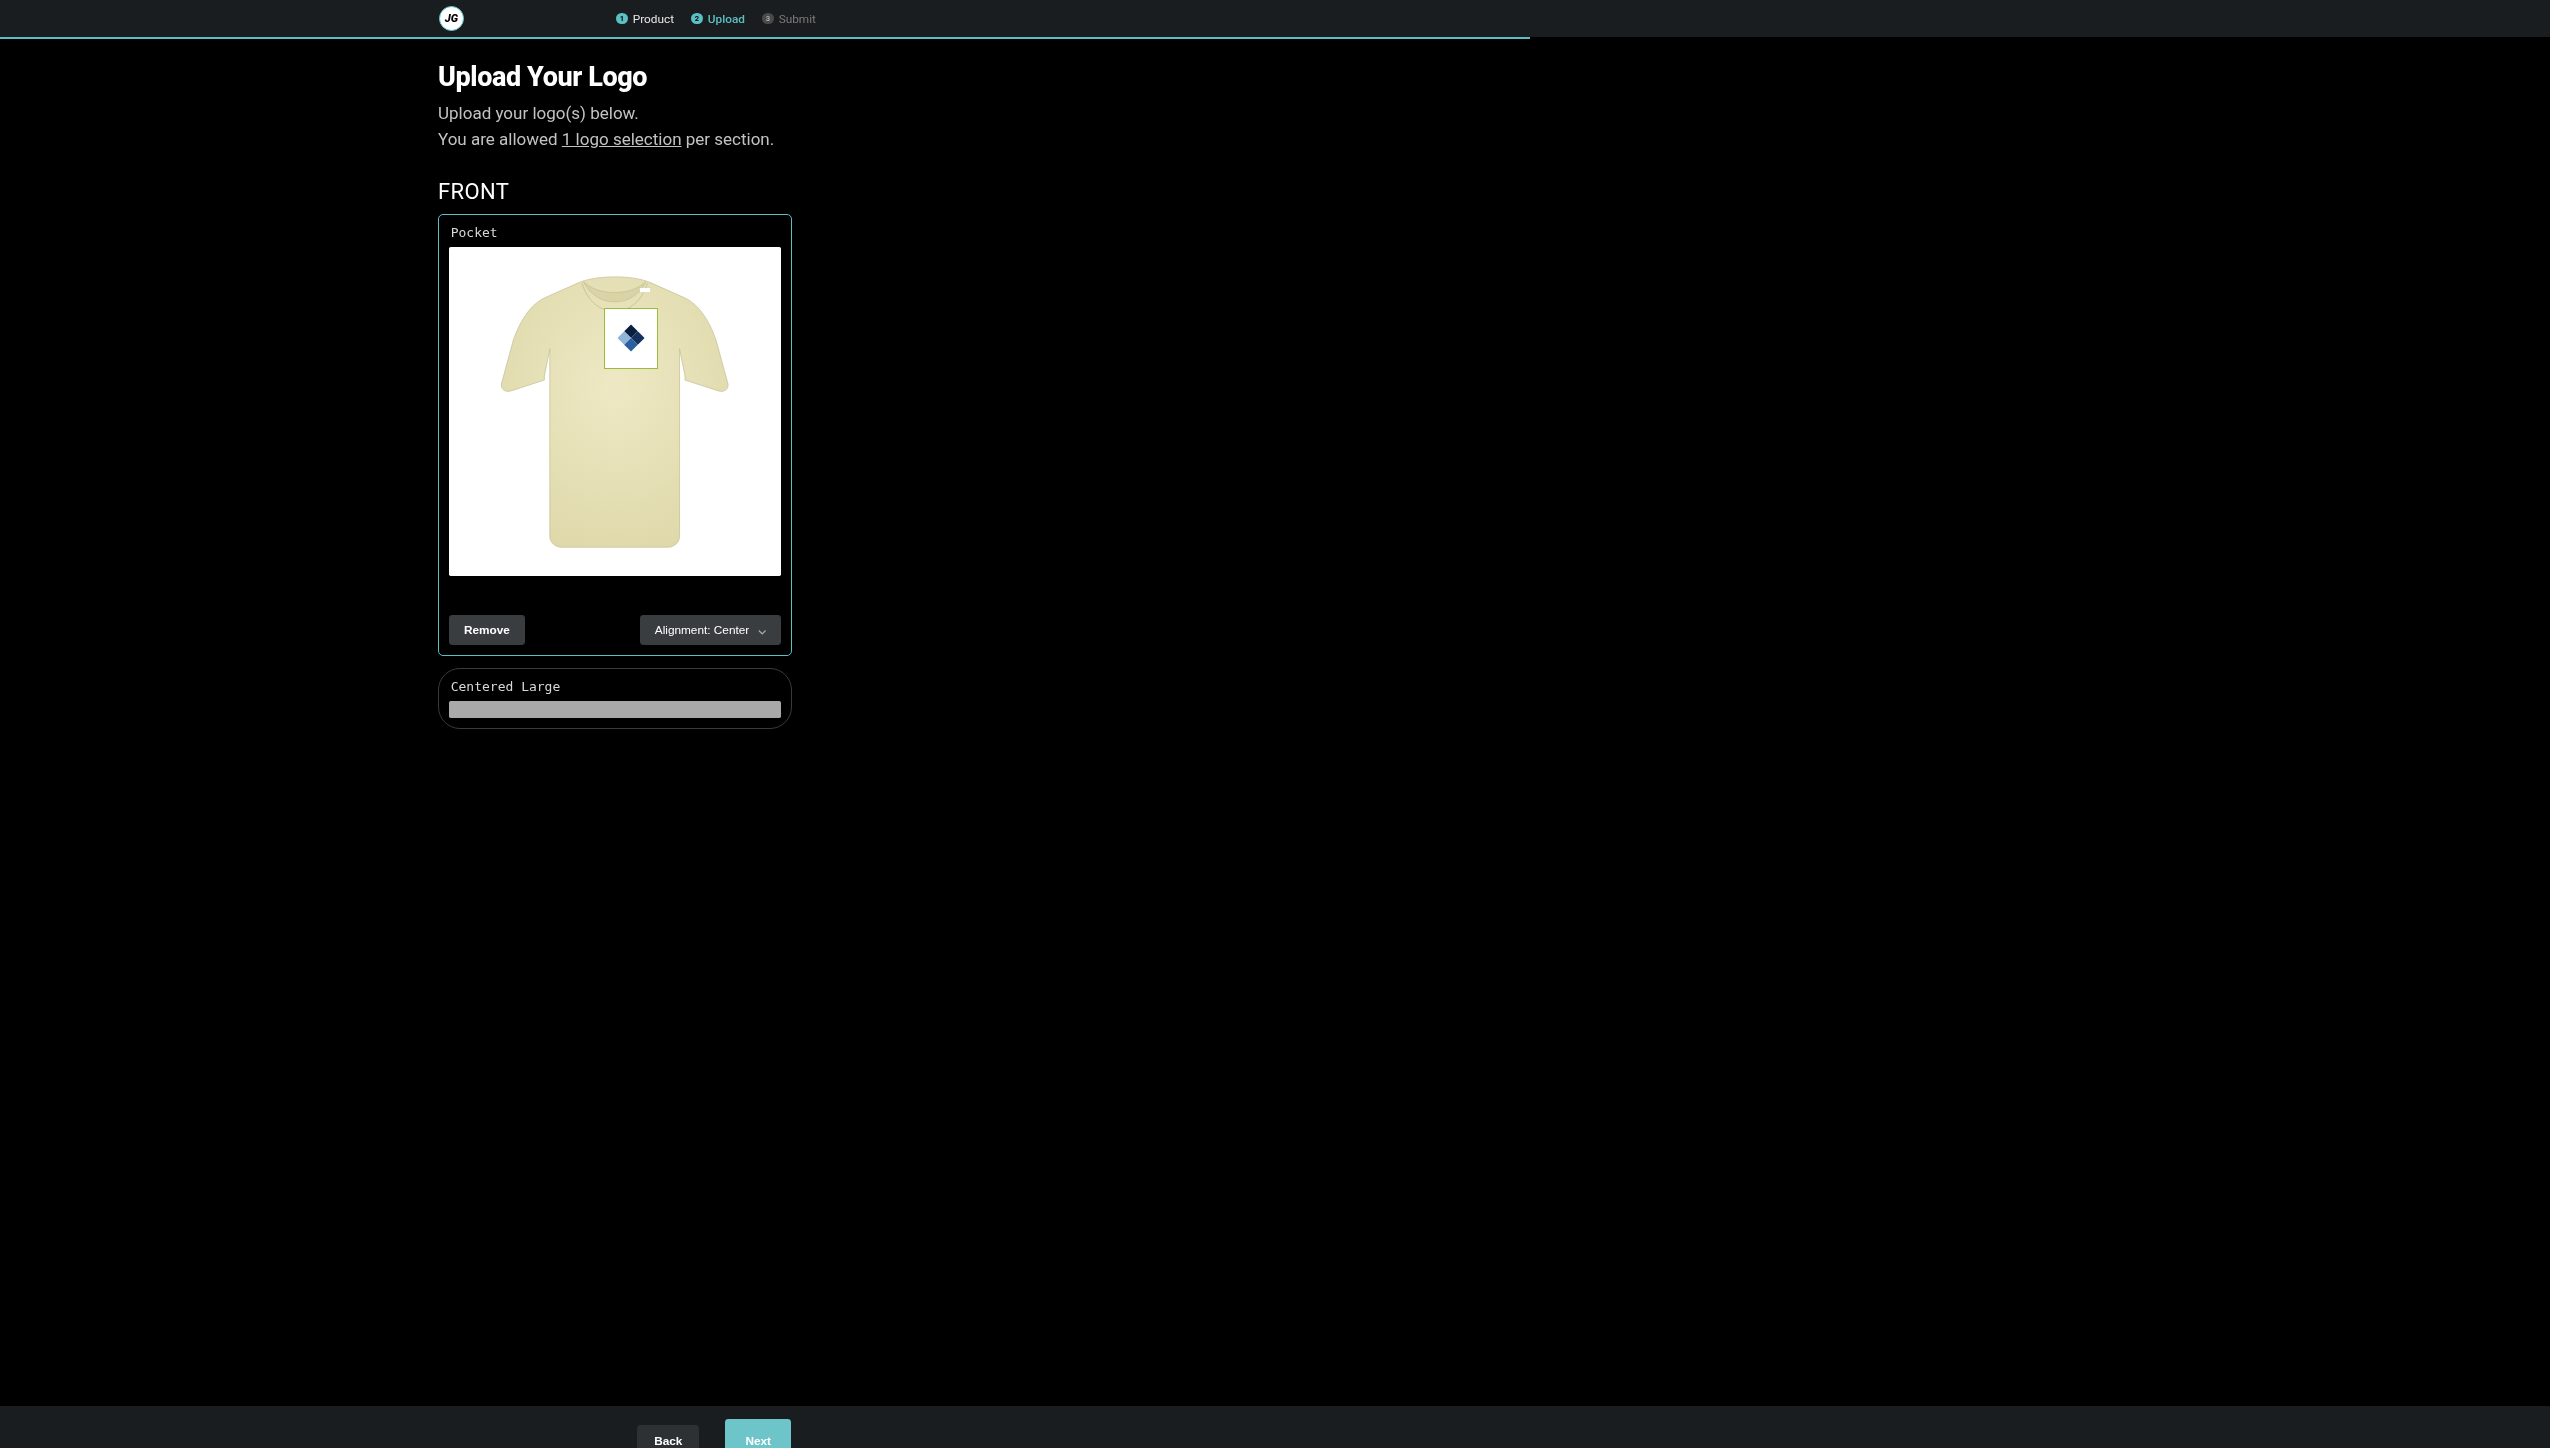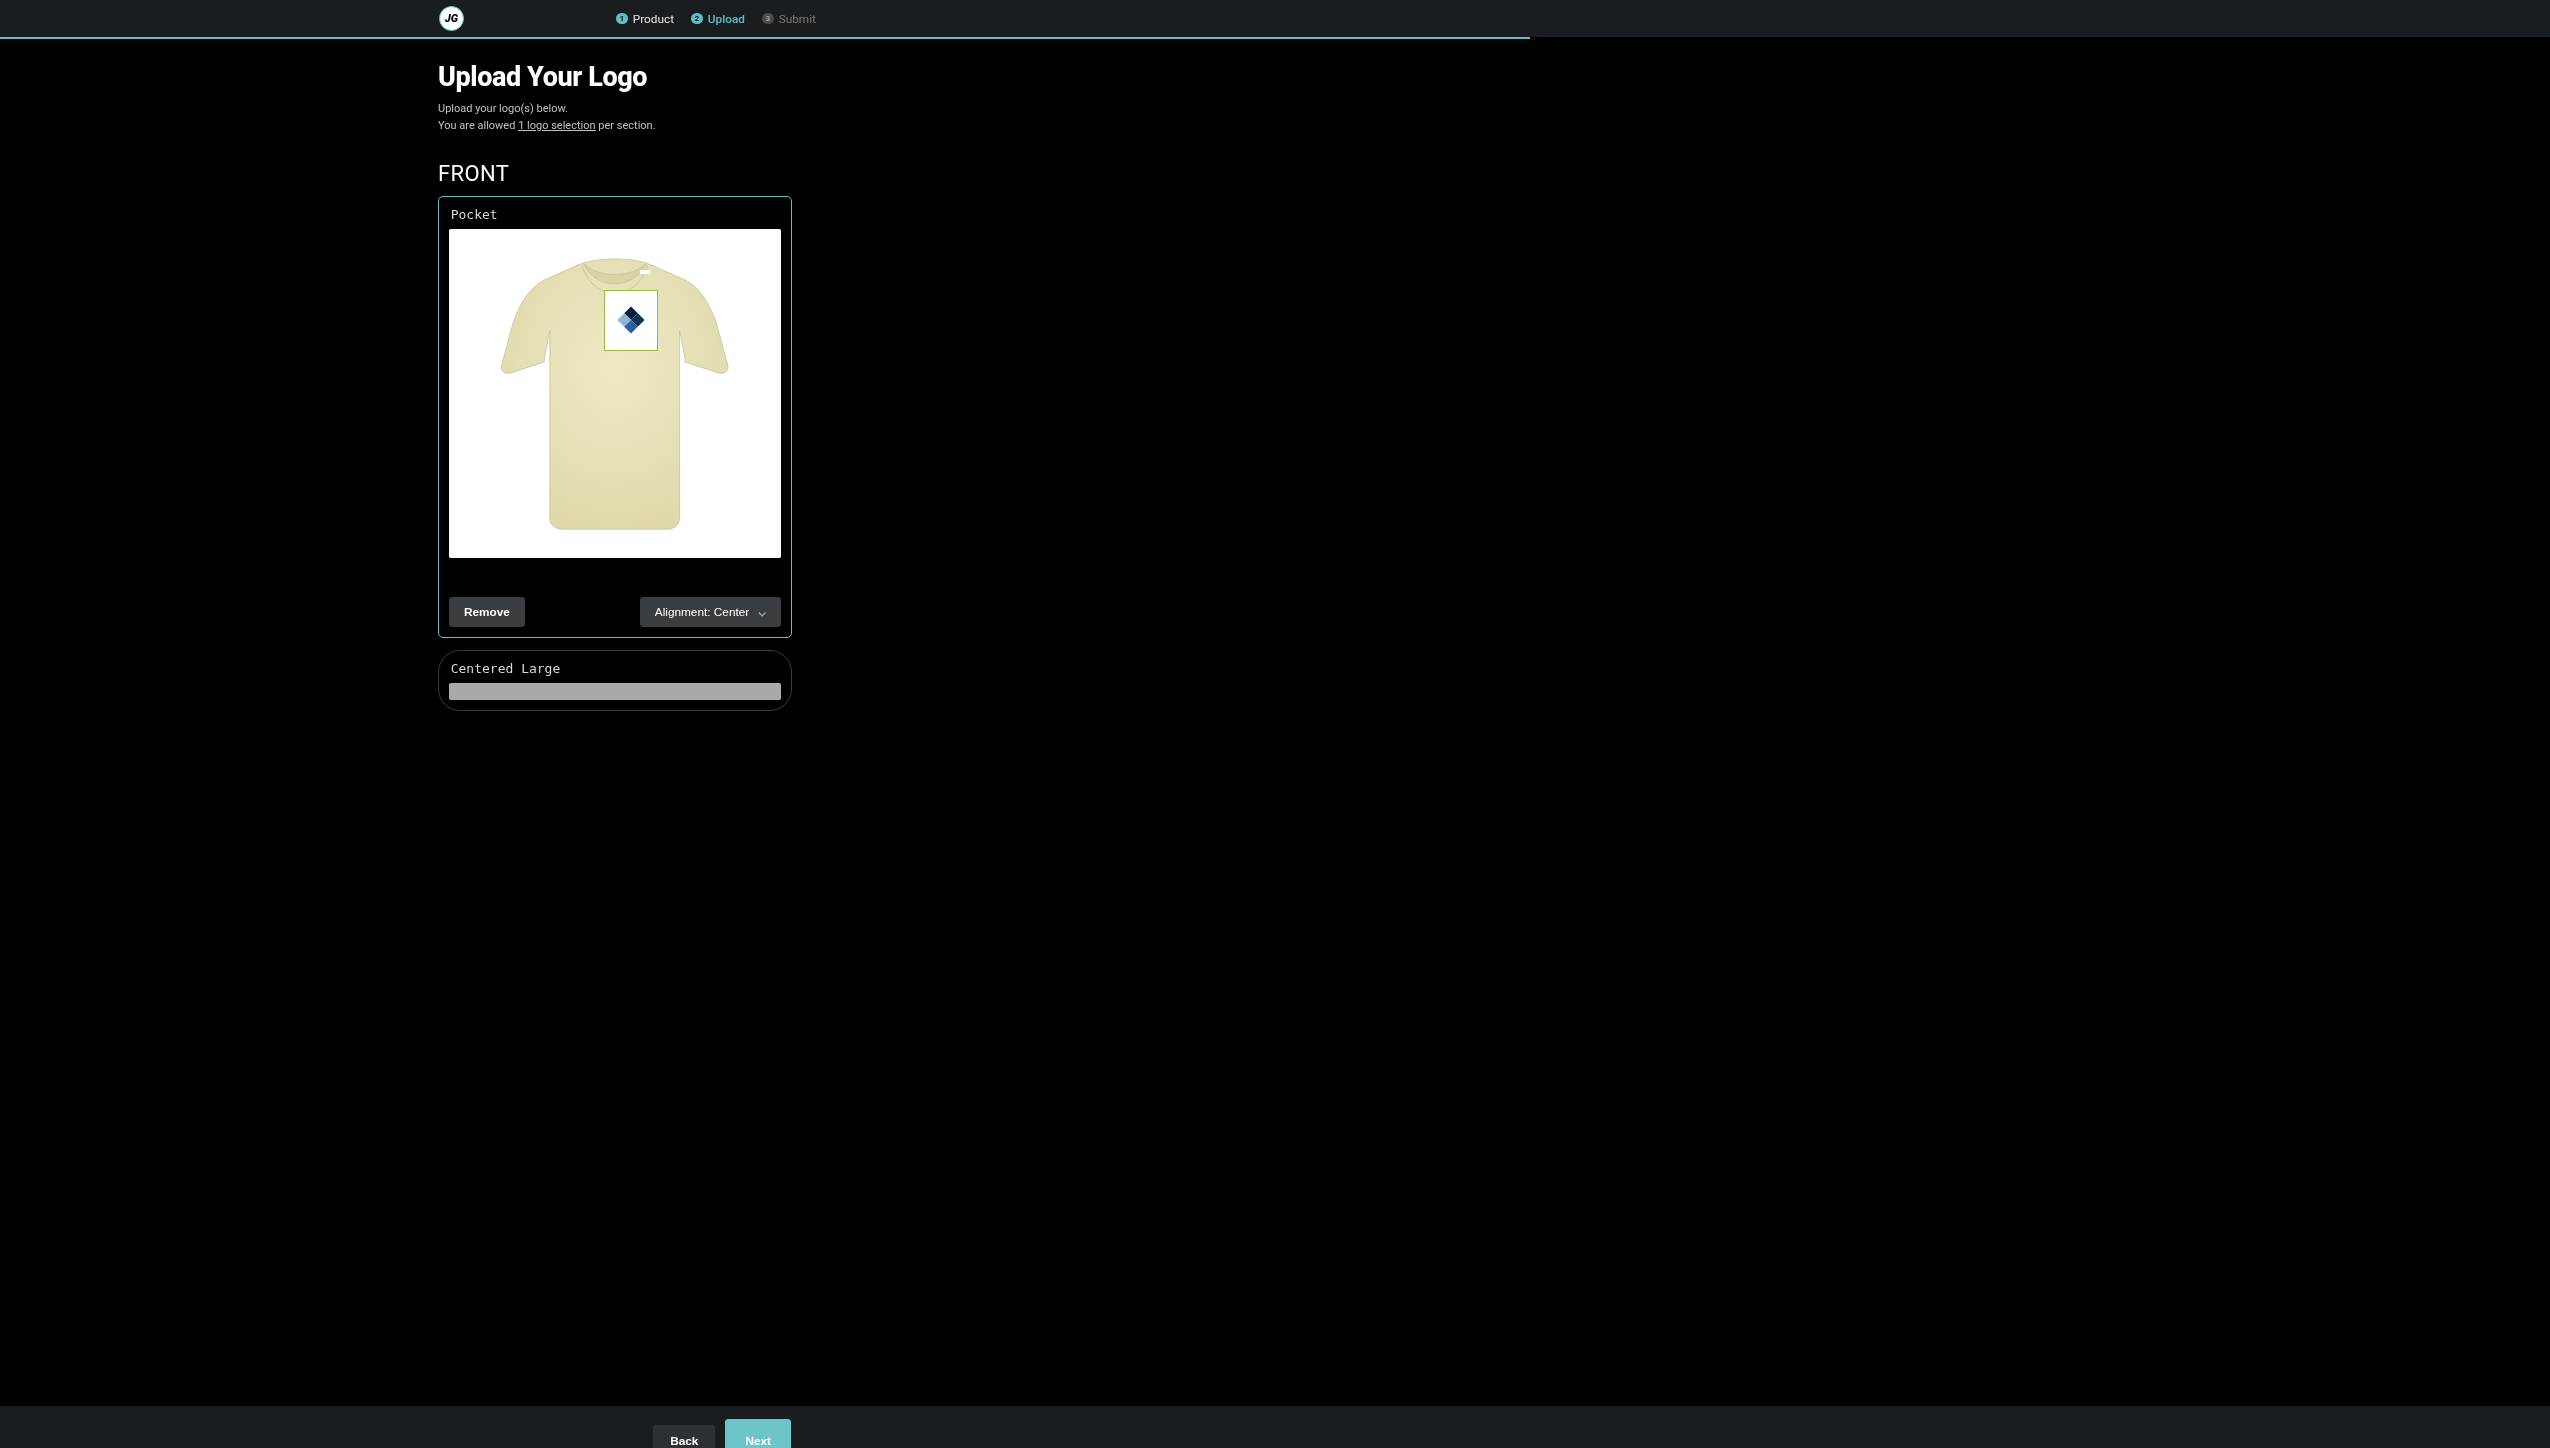--- a/index.html
+++ b/index.html
@@ -103,21 +103,21 @@
   padding-top: 22px;
   padding-bottom: 101px;
 }
 .page-title {
   font-size: 27px;
   font-weight: 800;
   letter-spacing: -0.4px;
   margin-bottom: 8.4px;
 }
 .page-subtitle {
-  font-size: 11px;
+  font-size: 17px;
   color: #c2c2c2;
   line-height: 1.5;
 }
 .page-subtitle .underline {
   text-decoration: underline;
   color: #c2c2c2;
 }
 .section-title {
   font-size: 22px;
   font-weight: 400;
@@ -210,21 +210,21 @@
   position: fixed;
   bottom: 0;
   left: 0;
   right: 0;
   background: #1a1d1f;
   height: 42px;
   display: flex;
   align-items: center;
   justify-content: flex-end;
   padding-right: calc(100% - 791px);
-  gap: 10px;
+  gap: 26px;
 }
 .btn-back {
   background: #2e3133;
   color: #fff;
   font-weight: 700;
   padding: 8.4px 17px;
 }
 .btn-next {
   background: #6ec5c9;
   color: #fff;

